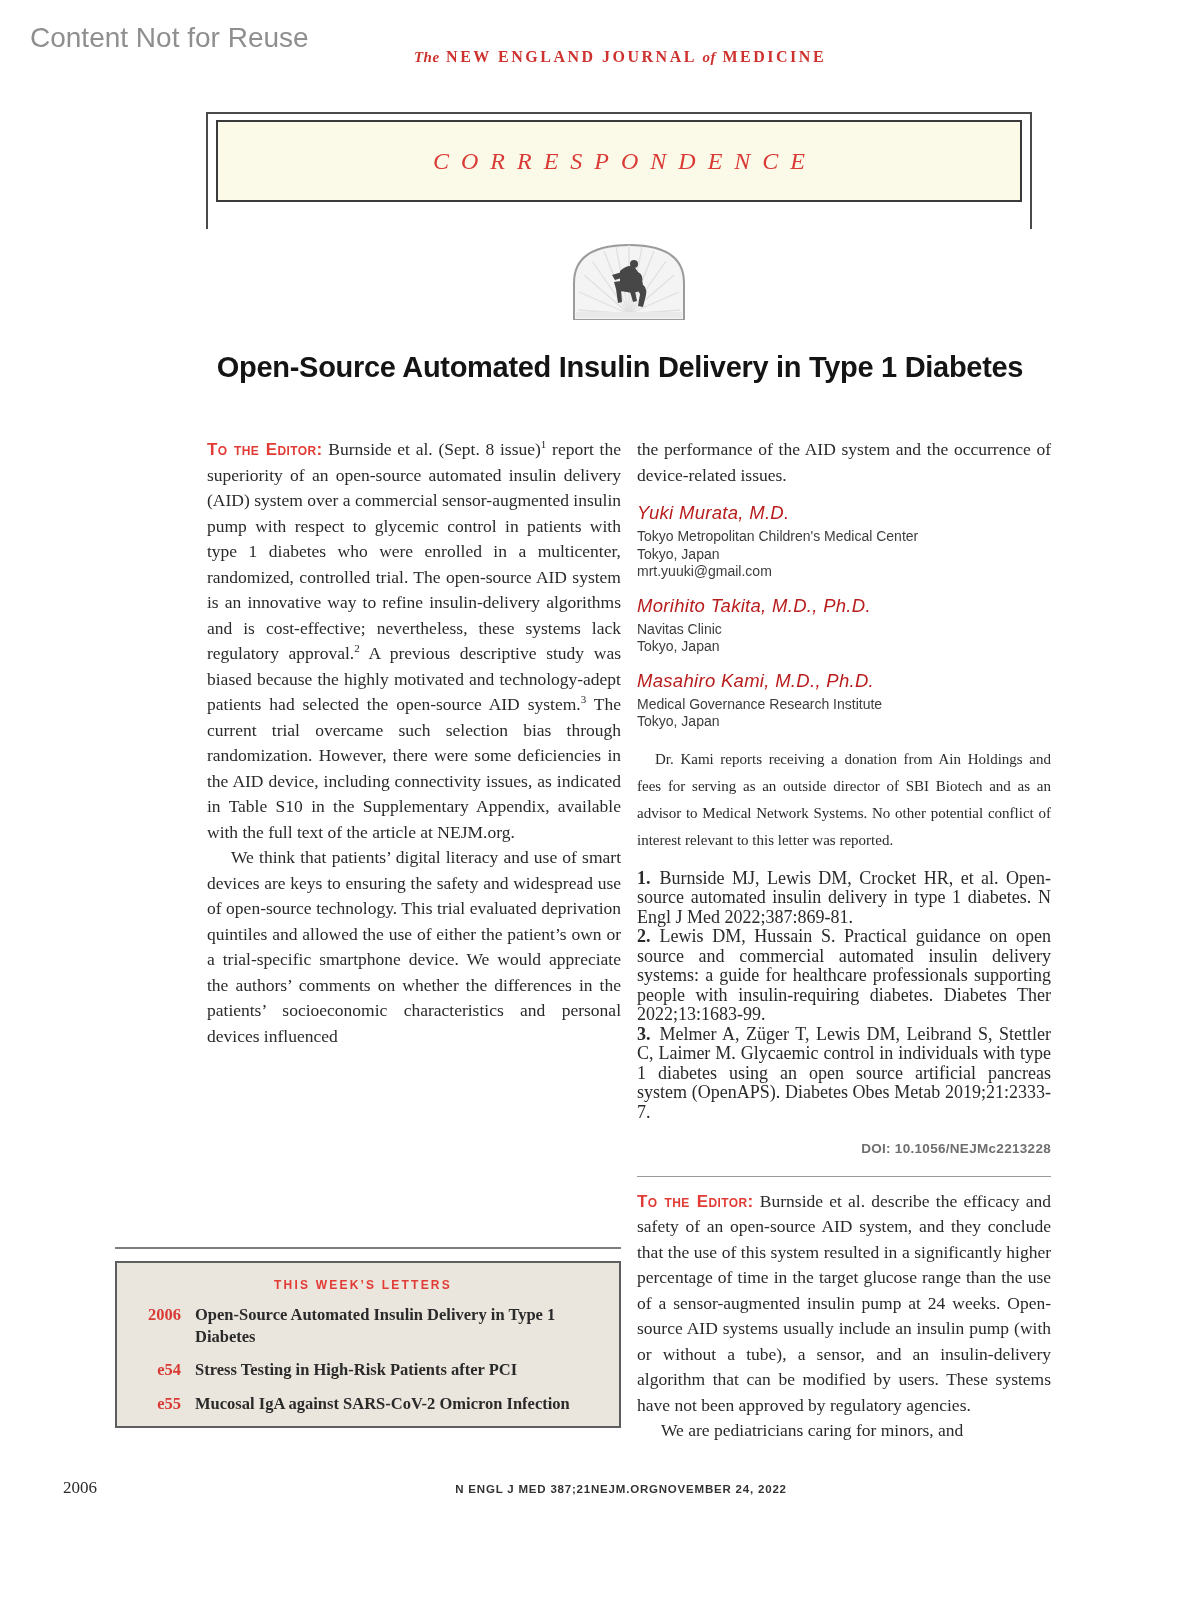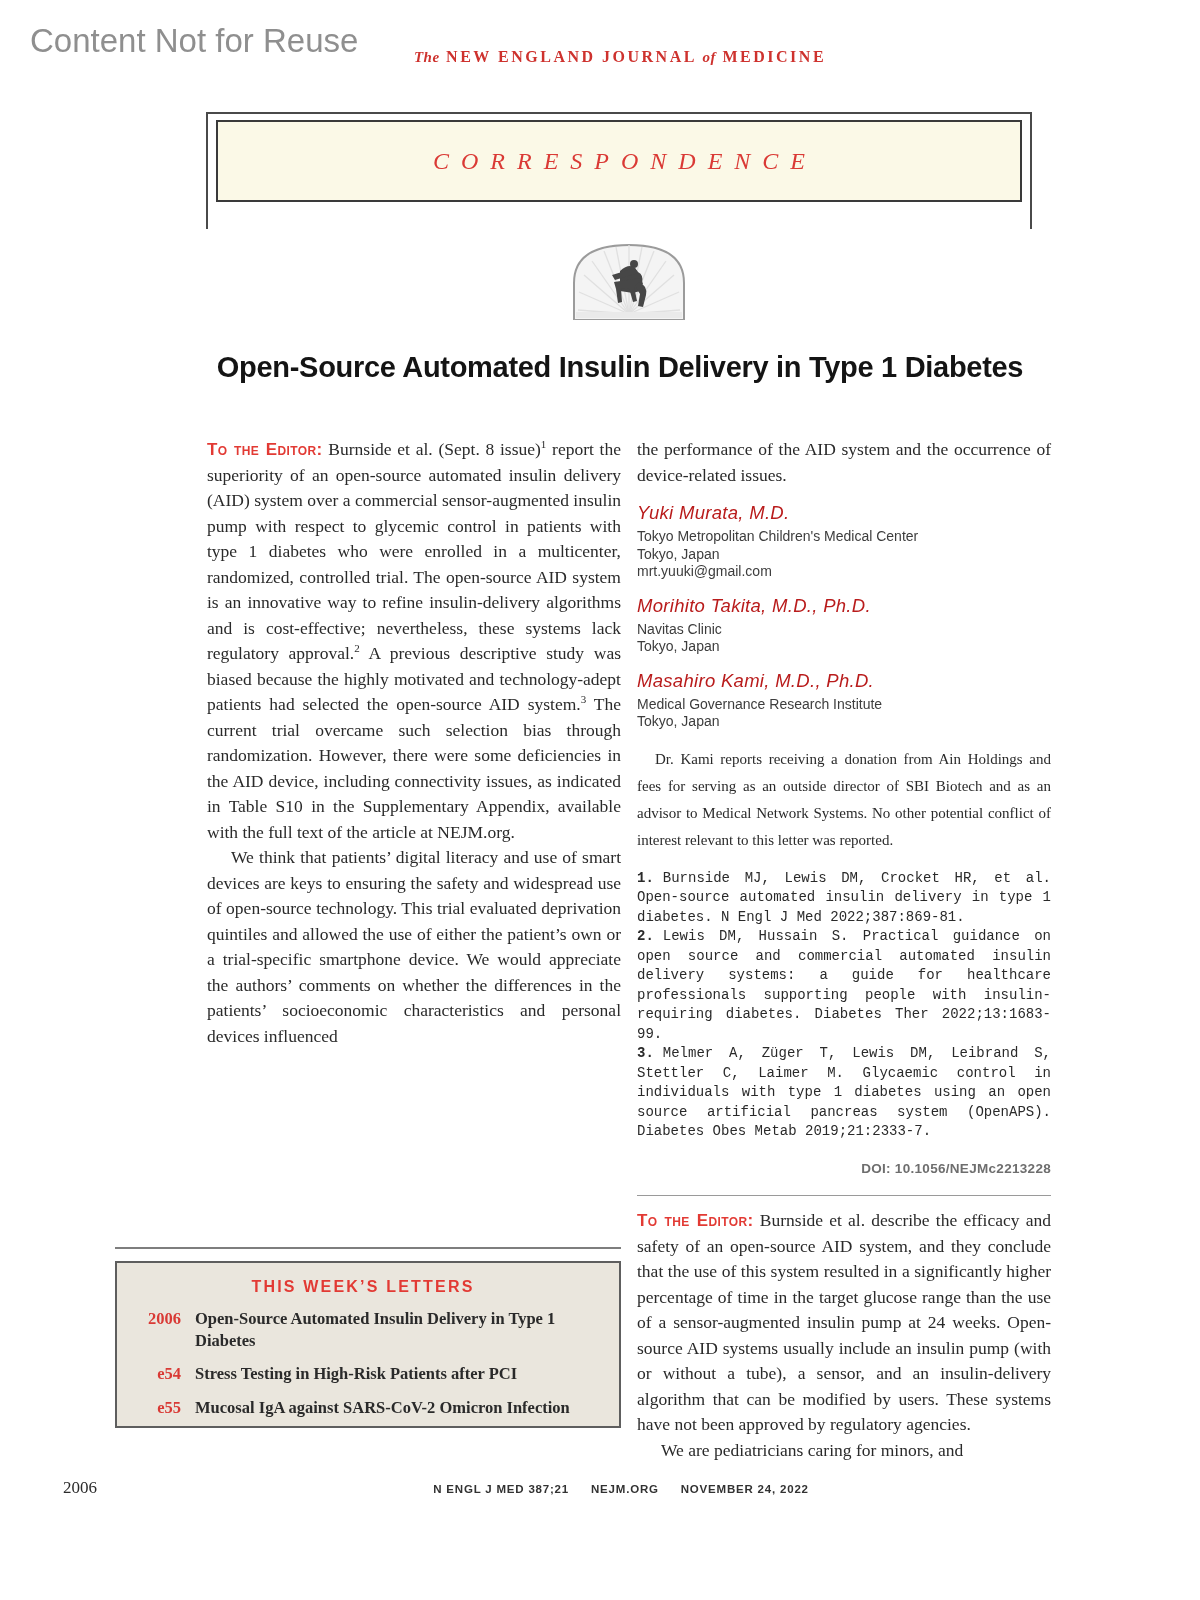--- a/index.html
+++ b/index.html
@@ -2,21 +2,21 @@
 <html><head>
 <meta charset="utf-8">
 <style>
   html,body{margin:0;padding:0;}
   body{
     width:1200px;height:1600px;position:relative;background:#ffffff;
     font-family:"Liberation Serif", serif;color:#262626;
   }
   .watermark{
     position:absolute;left:30px;top:22px;
-    font-family:"Liberation Sans", sans-serif;font-size:33px;color:#8f8f8f;
+    font-family:"Liberation Sans", sans-serif;font-size:28px;color:#8f8f8f;
   }
   .masthead{
     position:absolute;left:180px;top:48px;width:880px;text-align:center;
     color:#ce322e;font-weight:bold;font-size:16px;letter-spacing:2.5px;
     font-family:"Liberation Serif", serif;
   }
   .masthead .it{font-style:italic;font-weight:600;letter-spacing:0.5px;font-size:15px;}
   .corr-frame{
     position:absolute;left:206px;top:112px;width:826px;height:117px;
     border-left:2px solid #4a4a4a;border-top:2px solid #4a4a4a;border-right:2px solid #4a4a4a;
@@ -54,48 +54,48 @@
   sup.ref{font-size:11px;line-height:0;vertical-align:super;}
   .author-name{
     font-family:"Liberation Sans", sans-serif;font-size:18.5px;color:#b91c1c;
     margin-top:13px;text-align:left;line-height:23px;letter-spacing:0.3px;font-style:italic;
   }
   .author-affil{
     font-family:"Liberation Sans", sans-serif;font-size:14px;color:#3d3d3d;
     line-height:17.5px;margin-top:4px;text-align:left;
   }
   .disclosure{font-size:15px;line-height:27px;margin-top:15px;text-indent:18px;text-align:justify;}
-  .refs{margin-top:6px;font-size:14px;line-height:19.5px;font-family:Liberation Mono, monospace;}
+  .refs{margin-top:6px;font-size:18px;line-height:19.5px;}
   .refline{text-align:justify;}
   .refnum{font-weight:bold;margin-right:9px;}
   .doi{
     font-family:"Liberation Sans", sans-serif;font-size:13.5px;color:#6e6e6e;
     margin-top:14px;text-align:right;letter-spacing:0.3px;font-weight:bold;
   }
   .rule{border:none;border-top:1.5px solid #9a9a9a;margin:14px 0 12px 0;}
   .lbox-rule{position:absolute;left:115px;top:1247px;width:506px;height:2px;background:#7e7e7e;}
   .lbox{
     position:absolute;left:115px;top:1261px;width:506px;height:167px;
     background:#eae6dd;border:2px solid #5e5e5e;box-sizing:border-box;
     padding:15px 22px 0 12px;
   }
   .lbox-title{
     text-align:center;font-family:"Liberation Sans", sans-serif;font-weight:bold;
-    color:#e23a34;font-size:16px;letter-spacing:2.2px;
+    color:#e23a34;font-size:12px;letter-spacing:2.2px;
   }
   .lbox-item{display:flex;margin-top:12px;}
   .lbox-num{
     width:52px;text-align:right;color:#d93a35;font-weight:bold;font-size:16.5px;
     flex:none;line-height:21.5px;
   }
   .lbox-text{margin-left:14px;font-weight:bold;font-size:16.5px;color:#2a2a2a;line-height:21.5px;text-align:left;}
   .page-num{position:absolute;left:63px;top:1478px;font-size:17px;color:#2b2b2b;}
   .footer-center{
     position:absolute;left:207px;top:1483px;width:828px;
-    display:flex;justify-content:center;gap:22px;
+    display:flex;justify-content:center;
     font-family:"Liberation Sans", sans-serif;font-size:11.5px;font-weight:bold;
     color:#323232;letter-spacing:0.8px;
   }
 </style>
 </head>
 <body>
 
 <div class="watermark">Content Not for Reuse</div>
 <div class="masthead">
   <span class="it">The</span>

